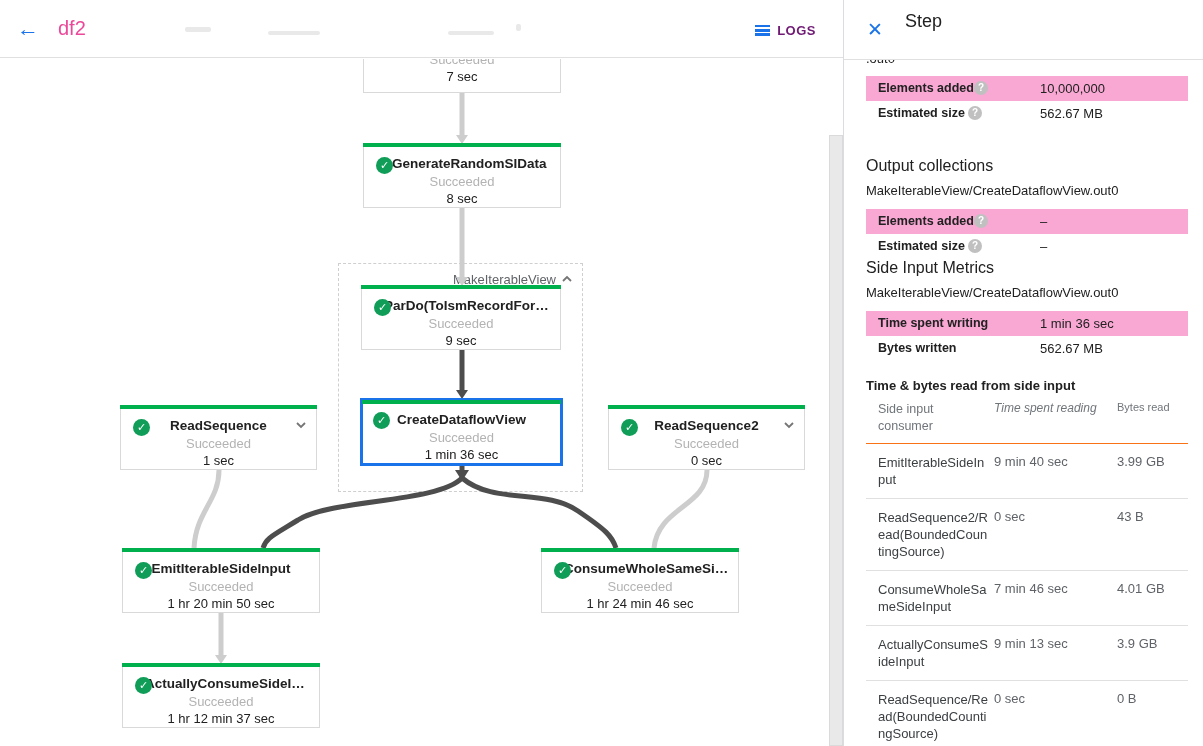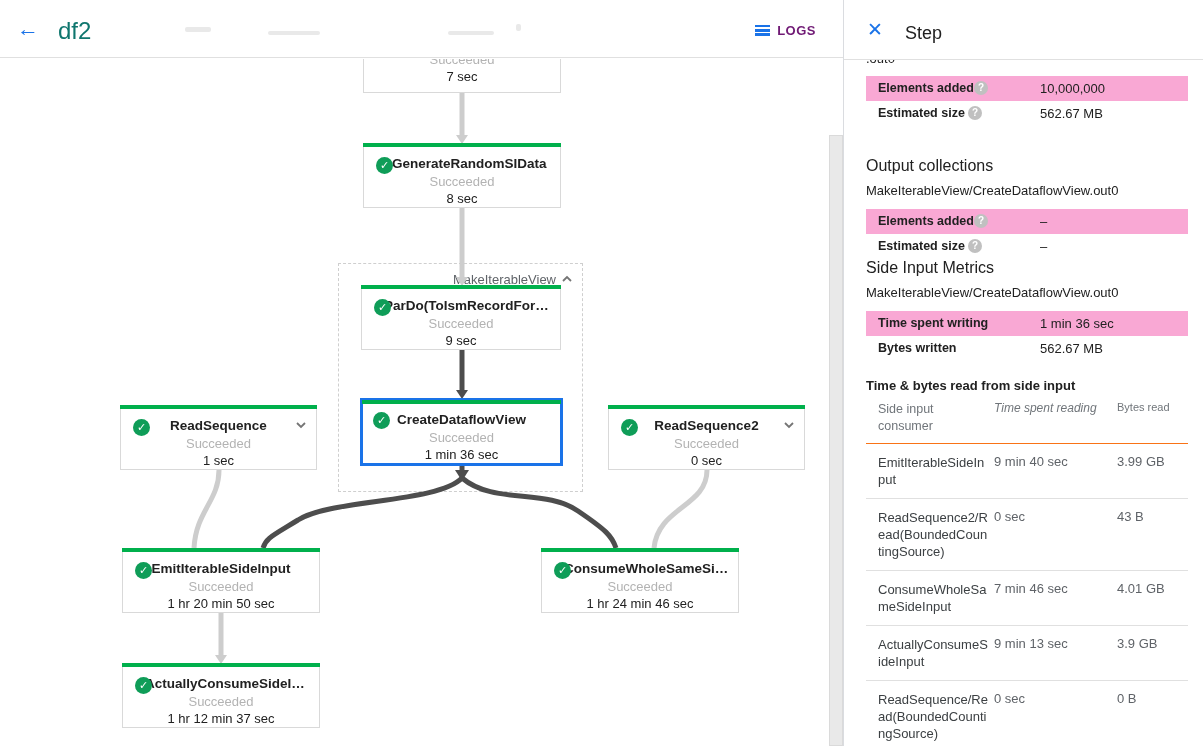--- a/index.html
+++ b/index.html
@@ -11,21 +11,21 @@
   }
   
   .topbar {
     position:absolute; left:0; top:0; width:844px; height:58px;
     background:#fff; border-bottom:1px solid #e0e0e0; z-index:30;
   }
   .back-btn {
     position:absolute; left:14px; top:16px; width:28px; height:28px;
     color:#1a73e8; font-size:22px; line-height:26px; text-align:center; cursor:pointer;
   }
-  .job-title { position:absolute; left:58px; top:17px; font-size:24px; color:#0f766e; }
+  .job-title { position:absolute; left:58px; top:17px; font-size:20px; color:#ec4899; }
   .smudge { position:absolute; background:#e9e9e9; border-radius:2px; }
   .logs-btn {
     position:absolute; right:28px; top:18px; height:24px;
     color:#701a75; font-size:13px; font-weight:bold; letter-spacing:.5px;
     display:flex; align-items:center; gap:7px; cursor:pointer;
   }
   .logs-icon { width:15px; height:11px;
     background:linear-gradient(#1a73e8 0 2.5px, transparent 2.5px 4.2px, #1a73e8 4.2px 6.7px, transparent 6.7px 8.4px, #1a73e8 8.4px 11px);
   }
   
@@ -70,21 +70,21 @@
     position:absolute; left:829px; top:135px; width:14px; height:611px;
     background:#e9e9e9; border:1px solid #dadada; z-index:6;
   }
   .vdivider { position:absolute; left:843px; top:0; width:1px; height:746px; background:#dadce0; z-index:31; }
   
   .panel { position:absolute; left:844px; top:0; width:359px; height:746px; background:#fff; z-index:20; }
   .panel-header {
     position:relative; height:60px; border-bottom:1px solid #e0e0e0; background:#fff; z-index:3;
   }
   .close-btn { position:absolute; left:20px; top:19px; width:22px; height:22px; color:#1a73e8; font-size:19px; line-height:22px; text-align:center; cursor:pointer; }
-  .panel-title { position:absolute; left:61px; top:23px; font-size:18px; color:#212121; }
+  .panel-title { position:absolute; left:61px; top:11px; font-size:18px; color:#212121; }
   .panel-body { position:absolute; left:0; top:60px; width:359px; height:686px; overflow:hidden; }
   .clipped-collection { font-size:13px; color:#212121; line-height:16px; margin-top:-9px; padding-left:22px; }
   .metric-group { margin-top:9px; }
   .mrow { position:relative; height:25px; margin:0 15px 0 22px; }
   .mrow.gray { background:#f9a8d4; }
   .mlabel { position:absolute; left:12px; top:5px; font-size:12.5px; font-weight:bold; color:#212121; }
   .help-icon {
     position:absolute; top:5px; width:14px; height:14px; border-radius:50%;
     background:#c0c0c0; color:#fff; font-size:10px; font-weight:bold;
     line-height:14px; text-align:center; cursor:pointer;

